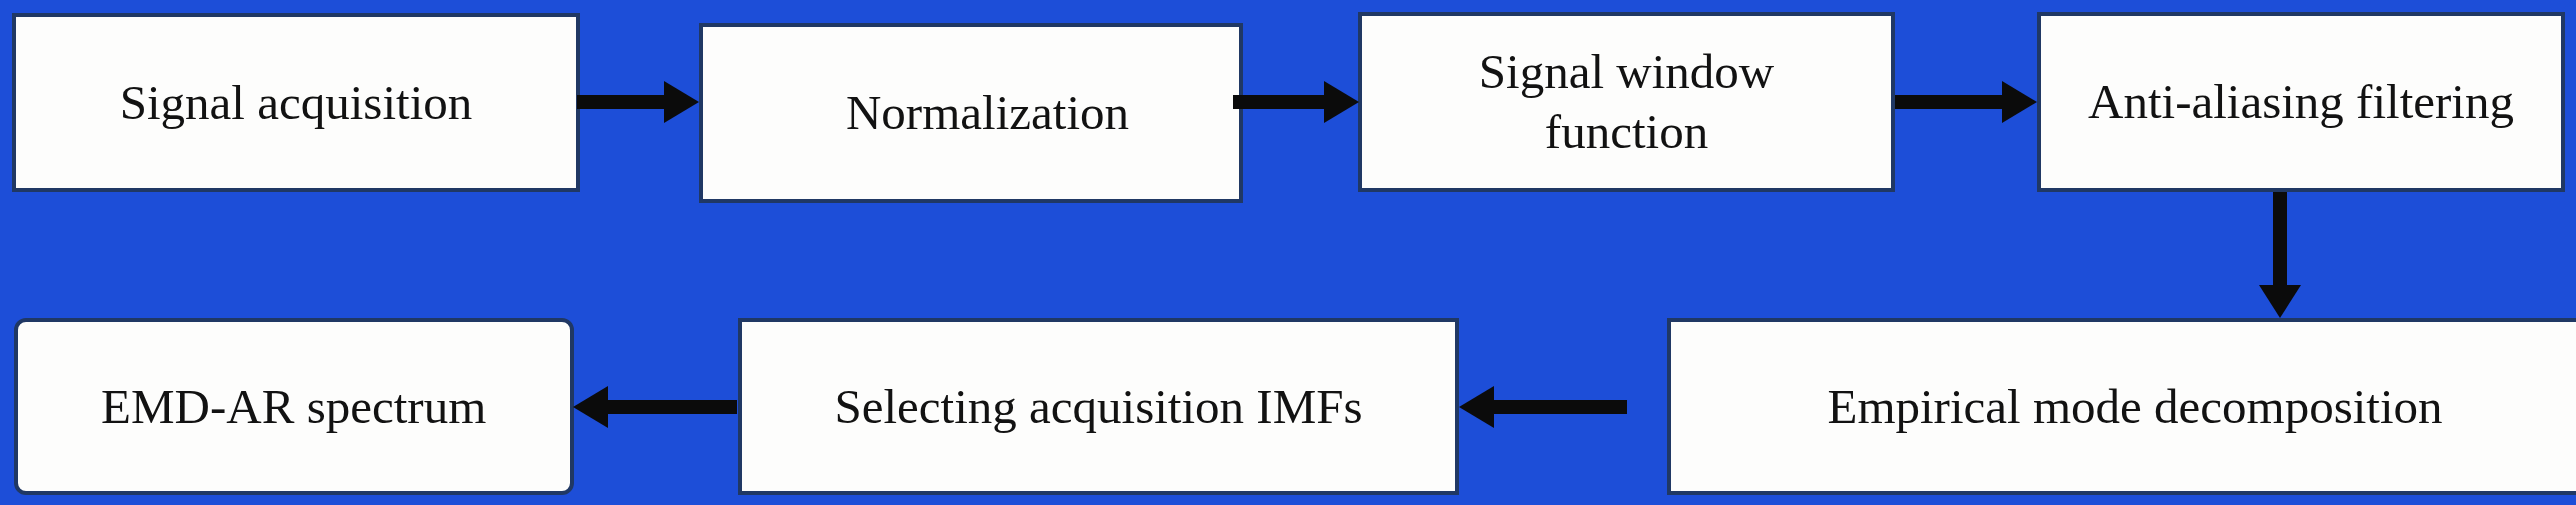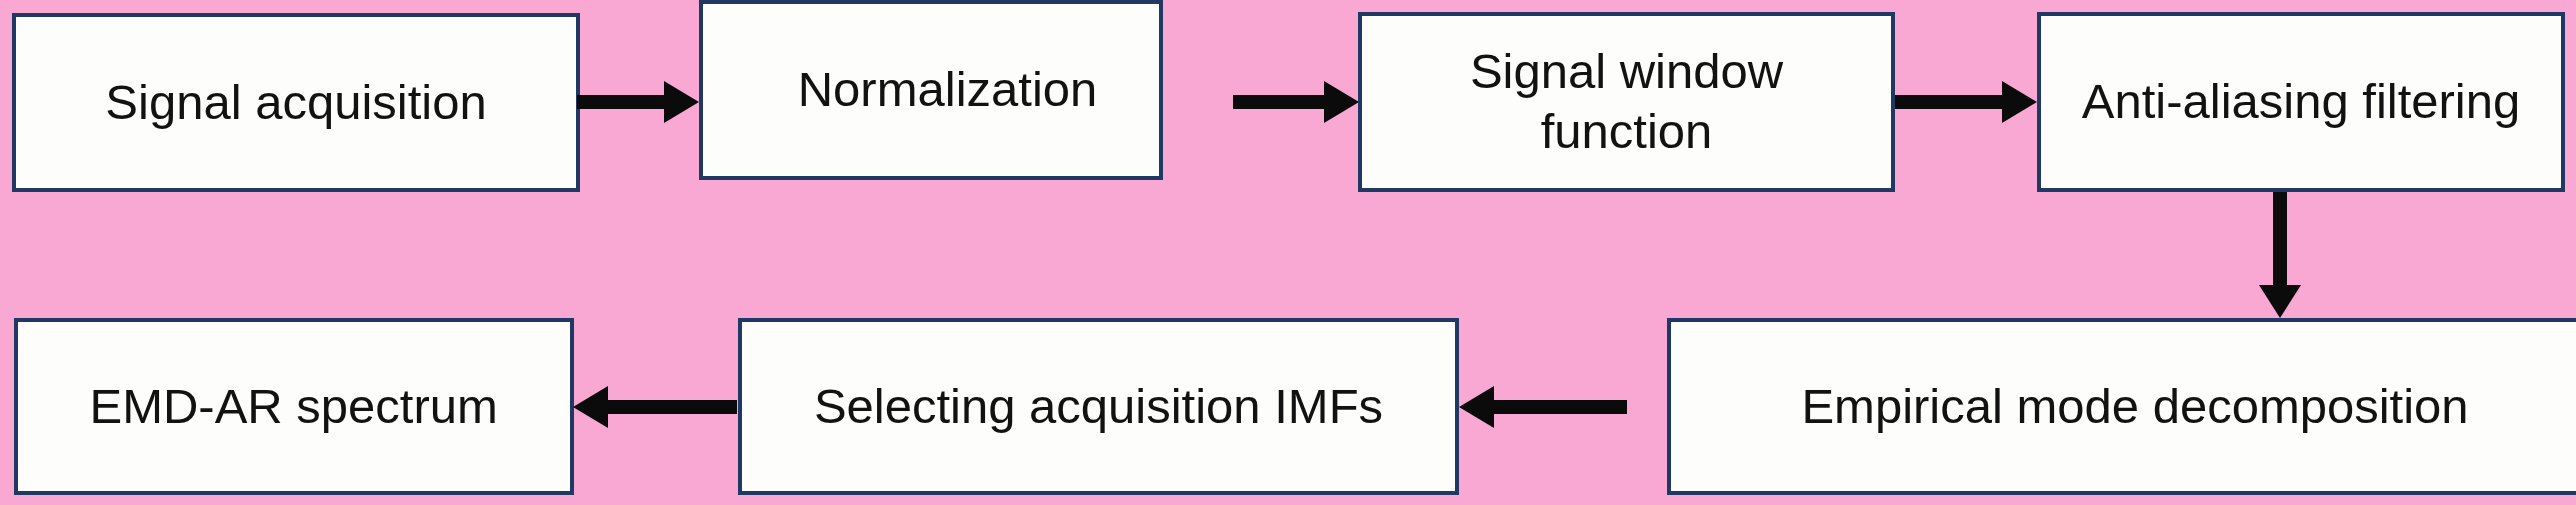--- a/index.html
+++ b/index.html
@@ -4,49 +4,49 @@
 <style>
   html, body {
     margin: 0;
     padding: 0;
     background: #ffffff;
   }
   .canvas {
     position: relative;
     width: 2576px;
     height: 506px;
-    background: #f9a8d4;
+    background: #1d4ed8;
     overflow: hidden;
-    font-family: Liberation Sans, sans-serif;
+    font-family: Liberation Serif, serif;
   }
   .flow-box {
     position: absolute;
     box-sizing: border-box;
     background: #fdfdfc;
     border: 4.6px solid #203864;
     display: flex;
     align-items: center;
     justify-content: center;
     text-align: center;
     font-size: 49px;
     line-height: 1.22;
     color: #121212;
   }
   .flow-box .lbl { display: inline-block; }
   .flow-box .lbl.narrow { max-width: 394px; }
 
   
   .b1 { left: 12px;   top: 13px;  width: 568px;  height: 179px; }
-  .b2 { left: 699px;  top: 0;  width: 464px;  height: 180px; padding-left: 33px; }
+  .b2 { left: 699px;  top: 23px;  width: 544px;  height: 180px; padding-left: 33px; }
   .b3 { left: 1358px; top: 12px;  width: 537px;  height: 180px; }
   .b4 { left: 2037px; top: 12px;  width: 528px;  height: 180px; }
   
   .b5 { left: 1627px; top: 318px; width: 936px; height: 177px; margin-left: 40px; }
   .b6 { left: 738px;  top: 318px; width: 721px;  height: 177px; }
-  .b7 { left: 13.7px;   top: 318px; width: 560px;  height: 177px; }
+  .b7 { left: 13.7px;   top: 318px; width: 560px;  height: 177px; border-radius: 12px; }
 
   
   .arr-r {
     position: absolute;
     height: 13.7px;
     background: #0b0b0b;
   }
   .arr-r::after {
     content: "";
     position: absolute;

